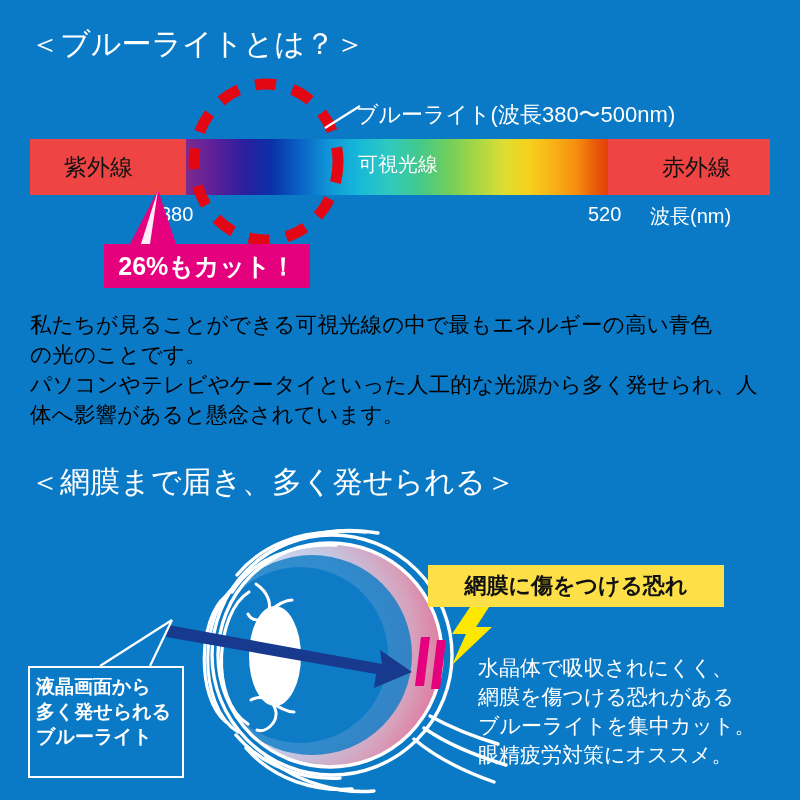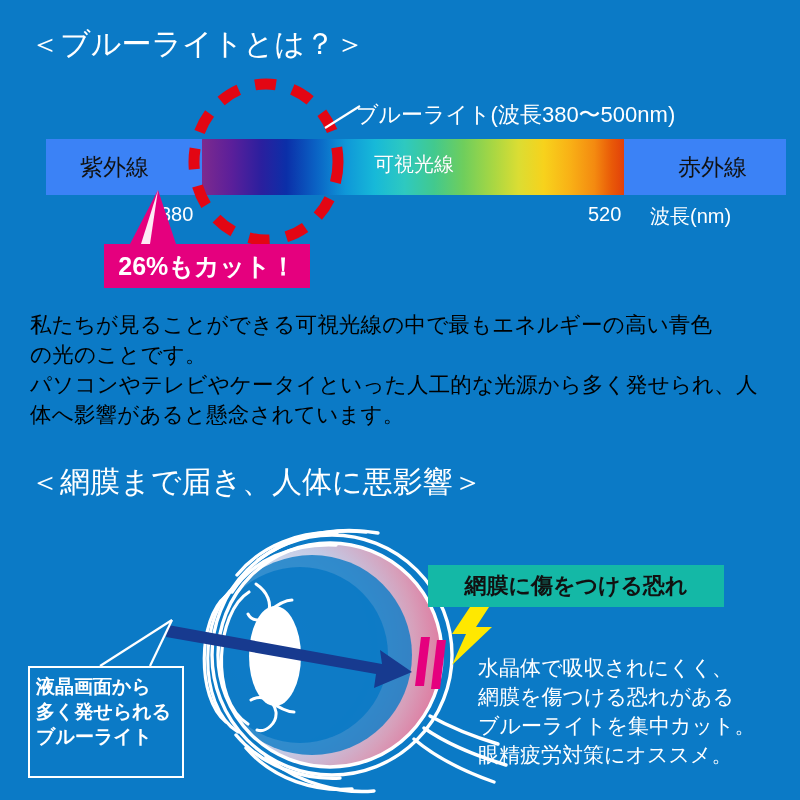--- a/index.html
+++ b/index.html
@@ -22,22 +22,21 @@
 
   .body-copy{
     position:absolute;color:#000000;font-size:21.5px;line-height:30px;
     white-space:pre-line;letter-spacing:.2px;
   }
   #intro-paragraph{left:30px;top:310px;width:746px;}
 
   
   #spectrum-card{
     position:absolute;left:30px;top:139px;width:740px;height:56px;
-    background:#3b82f6;
-    margin-left:16px;
+    background:#ef4444;
   }
   #spectrum-gradient{
     position:absolute;left:156px;top:0;width:422px;height:56px;
     background:linear-gradient(to right,
       #7d2a8e 0%,
       #5b1f9a 7%,
       #2b1f9e 14%,
       #0b2fa8 20%,
       #0a62c4 27%,
       #0f97d8 34%,
@@ -80,21 +79,21 @@
     position:absolute;left:104px;top:244px;width:206px;height:44px;
     background:#e5007e;display:flex;align-items:center;justify-content:center;
   }
   #cut-banner-text{
     color:#ffffff;font-size:25px;font-weight:bold;white-space:nowrap;letter-spacing:0px;
   }
 
   
   #retina-callout{
     position:absolute;left:428px;top:565px;width:296px;height:42px;
-    background:#14b8a6;display:flex;align-items:center;justify-content:center;
+    background:#fde047;display:flex;align-items:center;justify-content:center;
   }
   #retina-callout-text{
     color:#111111;font-size:22px;font-weight:bold;white-space:nowrap;
   }
 
   
   #screen-callout-box{
     position:absolute;left:28px;top:666px;width:156px;height:112px;
     border:2px solid #ffffff;box-sizing:border-box;
   }
@@ -143,21 +142,21 @@
 
   <div id="cut-banner">
     <span id="cut-banner-text">26%もカット！</span>
   </div>
 
   <div class="body-copy" id="intro-paragraph">私たちが見ることができる可視光線の中で最もエネルギーの高い青色
 の光のことです。
 パソコンやテレビやケータイといった人工的な光源から多く発せられ、人
 体へ影響があると懸念されています。</div>
 
-  <div class="ttl" id="title-retina">＜網膜まで届き、人体に悪影響＞</div>
+  <div class="ttl" id="title-retina">＜網膜まで届き、多く発せられる＞</div>
 
   <svg width="800" height="800">
     <defs>
       <radialGradient id="gEyeBall" cx="22%" cy="46%" r="92%">
         <stop offset="0%" stop-color="#e9f4fb"></stop>
         <stop offset="28%" stop-color="#d7e6f5"></stop>
         <stop offset="52%" stop-color="#c3c9e4"></stop>
         <stop offset="72%" stop-color="#d79fba"></stop>
         <stop offset="88%" stop-color="#e0749b"></stop>
         <stop offset="100%" stop-color="#e2648f"></stop>

